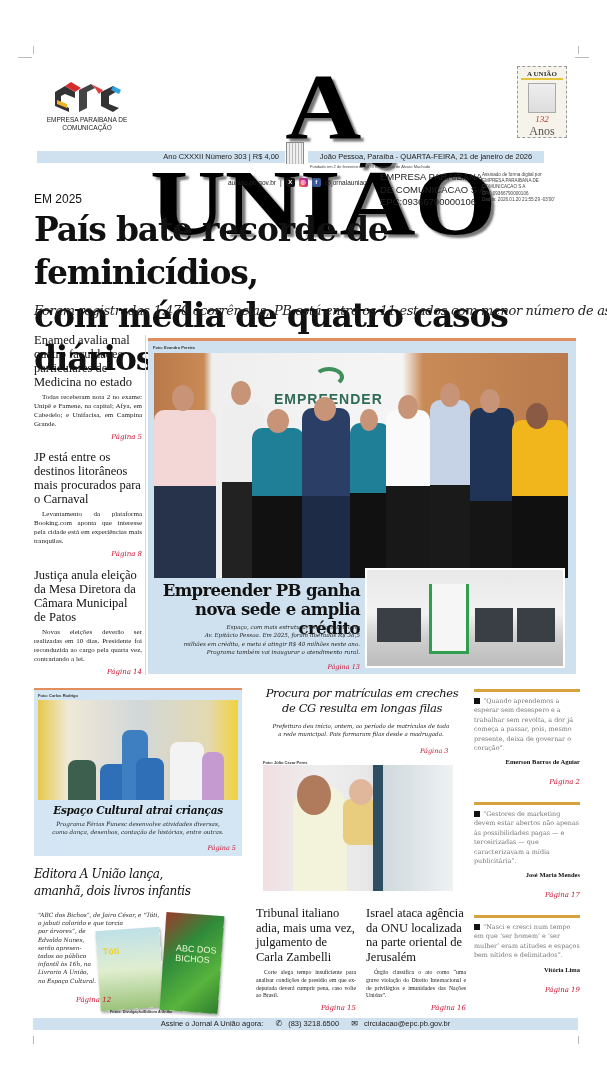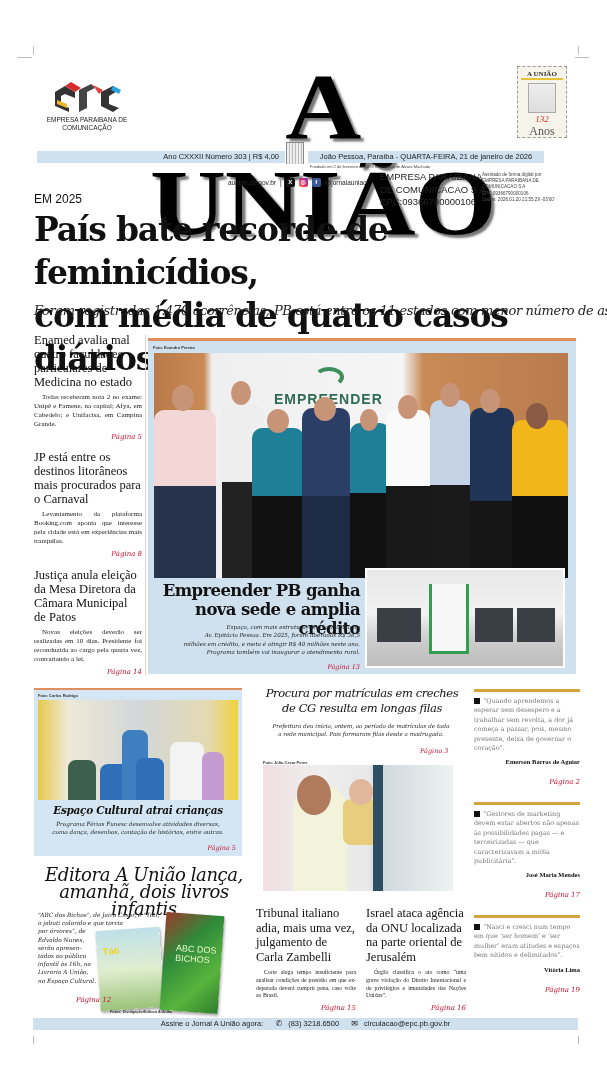--- a/index.html
+++ b/index.html
@@ -99,22 +99,22 @@
 
   
   .qcol { position: absolute; left: 474px; width: 106px; }
   .qcol .bar { height: 3px; background: #d6a23e; }
   .qcol .q { margin-top: 5px; font-family: "DejaVu Serif", serif; font-size: 6.4px; line-height: 9.4px; color:#777; font-weight: lighter; }
   .qcol .q .sq { display:inline-block; width:6px; height:6px; background:#111; margin-right:3px; vertical-align: -0.5px; }
   .qcol .auth { margin-top: 5px; text-align: right; font-family: "Liberation Serif", serif; font-weight: bold; font-size: 6.5px; color:#111; }
   .qcol .pg { display:block; margin-top: 13px; text-align:right; font-size: 7px; }
 
   
-  .editora-title { position: absolute; left: 34px; top: 866px; width: 220px; text-align: center;
-    font-family: "DejaVu Serif", serif; font-style: italic; font-size: 18px; line-height: 17px; letter-spacing: -0.4px; color:#111; }
+  .editora-title { position: absolute; left: 34px; top: 866px; width: 220px; text-align: left;
+    font-family: "DejaVu Serif", serif; font-style: italic; font-size: 12px; line-height: 17px; letter-spacing: -0.4px; color:#111; }
   .editora-text { position: absolute; left: 38px; top: 911px; width: 120px;
     font-family: "DejaVu Serif", serif; font-style: italic; font-size: 5.8px; line-height: 8.2px; color:#222; }
   .editora-text span { display:block; }
   .editora-pg { position: absolute; left: 62px; top: 996px; font-size: 7px; margin-left: 14px; }
   .book1 { position: absolute; left: 98px; top: 929px; width: 64px; height: 80px; background: linear-gradient(#bfe0e8 0%,#e0eed0 50%,#9bc37a 100%);
     transform: rotate(-4deg); box-shadow: 1px 2px 3px rgba(0,0,0,0.35); }
   .book1 .bt { position:absolute; left:6px; top:16px; font-family:"Liberation Sans",sans-serif; font-size:9px; font-weight:bold; color:#f4d21a; }
   .book2 { position: absolute; left: 163px; top: 914px; width: 58px; height: 98px; background: linear-gradient(135deg,#9c3a2c 0%,#2f8a3a 35%,#58b43d 70%,#2f7d2d 100%);
     transform: rotate(4deg); box-shadow: 1px 2px 3px rgba(0,0,0,0.35); }
   .book2 .bt { position:absolute; left:12px; top:30px; font-family:"Liberation Sans",sans-serif; font-size:9px; color:#eaf7d0; line-height: 10px; }

